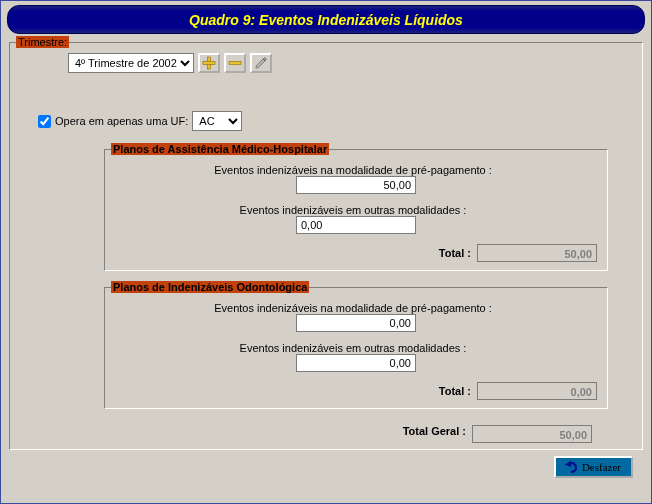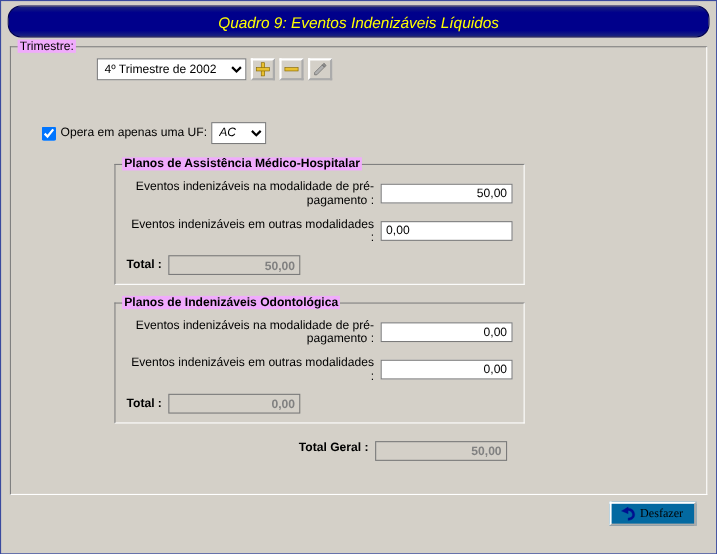--- a/index.html
+++ b/index.html
@@ -14,21 +14,21 @@
     border: 1px solid #3a4a9f;
     position: relative;
   }
   .outer {
     margin: 4px;
   }
   .title-bar {
     background: #00008B;
     background: linear-gradient(to bottom, #1a237e, #00008B 20%, #00008B 80%, #1a237e);
     color: #FFFF00;
-    font-weight: normal;
+    font-weight: bold;
     font-style: italic;
     font-size: 14px;
     text-align: center;
     padding: 6px 0 5px 0;
     border-radius: 12px;
     margin: 0 2px 8px 2px;
     border: 1px solid #000050;
   }
   .fieldset {
     border: 1px groove #fff;
@@ -40,21 +40,21 @@
   }
   .fieldset.main {
     padding: 8px 10px 16px 10px;
     margin: 0 4px;
     height: 408px;
   }
   .legend {
     position: absolute;
     top: -7px;
     left: 6px;
-    background: #f0abfc;
+    background: #c2410c;
     padding: 0 2px;
     font-size: 11px;
   }
   .legend.bold { font-weight: bold; }
   .row {
     display: flex;
     align-items: center;
     margin-bottom: 8px;
     margin-top: 38px;
   }
@@ -80,53 +80,55 @@
     justify-content:center;
     cursor:pointer;
   }
   .plus svg, .minus svg { width:14px; height:14px; }
   .pencil svg { width:14px; height:14px; }
   .checkbox {
     width:13px; height:13px; margin-right:4px;
   }
   .inner-group {
     margin: 18px 18px 6px 84px;
-    width: 373px;
+    width: 504px;
   }
   .inner-fieldset {
     border: 1px groove #fff;
     border-top-color: #808080;
     border-left-color: #808080;
     padding: 14px 10px 8px 10px;
     position: relative;
     margin-bottom: 16px;
   }
   .form-row {
     display:flex;
     align-items:center;
-    justify-content:flex-start;
+    justify-content:space-between;
     margin-bottom: 10px;
+    flex-direction: column;
   }
   .form-row label {
     margin-right: 6px;
     text-align: right;
   }
   input.text {
     width: 120px;
     height: 18px;
     border: 1px solid #7b7b7b;
     font: 11px Tahoma, Arial;
     text-align: right;
     padding: 1px 4px;
     background: #fff;
   }
   input.text.left { text-align: left; }
   .total-box {
     display:flex;
     align-items:center;
+    justify-content:flex-end;
     margin-top: 4px;
   }
   .total-box label { font-weight:bold; margin-right:6px; }
   .readonly {
     width: 120px;
     height: 18px;
     border: 1px solid #7b7b7b;
     background: #D4D0C8;
     color: #808080;
     font: bold 11px Tahoma, Arial;
@@ -161,21 +163,21 @@
 </head>
 <body>
 
 <div class="outer">
   <div class="title-bar">Quadro 9: Eventos Indenizáveis Líquidos</div>
 
   <div class="fieldset main">
     <span class="legend">Trimestre:</span>
 
     <div class="row top">
-      <select class="select" style="width:136px; margin-left:68px;">
+      <select class="select" style="width:126px; margin-left:48px;">
         <option>4º Trimestre de 2002</option>
       </select>
       <div class="icon-btn plus">
         <svg viewBox="0 0 14 14">
           <rect x="5.5" y="1" width="3" height="12" fill="#E8C030" stroke="#8a6a00" stroke-width="0.6"></rect>
           <rect x="1" y="5.5" width="12" height="3" fill="#E8C030" stroke="#8a6a00" stroke-width="0.6"></rect>
         </svg>
       </div>
       <div class="icon-btn minus">
         <svg viewBox="0 0 14 14">
@@ -186,21 +188,21 @@
         <svg viewBox="0 0 14 14">
           <polygon points="2,12 4,12 11,5 9,3 2,10" fill="#b0b0b0" stroke="#606060" stroke-width="0.6"></polygon>
           <polygon points="9,3 11,5 12.5,3.5 10.5,1.5" fill="#909090" stroke="#606060" stroke-width="0.6"></polygon>
         </svg>
       </div>
     </div>
 
     <div class="row" style="margin-left:14px;">
       <input type="checkbox" class="checkbox" checked="" style="">
       <span>Opera em apenas uma UF:</span>
-      <select class="select" style="width:50px; margin-left:4px;font-style:italic;">
+      <select class="select" style="width:50px; margin-left:4px;">
         <option>AC</option>
       </select>
     </div>
 
     <div class="inner-group">
 
       <div class="inner-fieldset">
         <span class="legend bold">Planos de Assistência Médico-Hospitalar</span>
         <div class="form-row">
           <label>Eventos indenizáveis na modalidade de pré-pagamento :</label>

